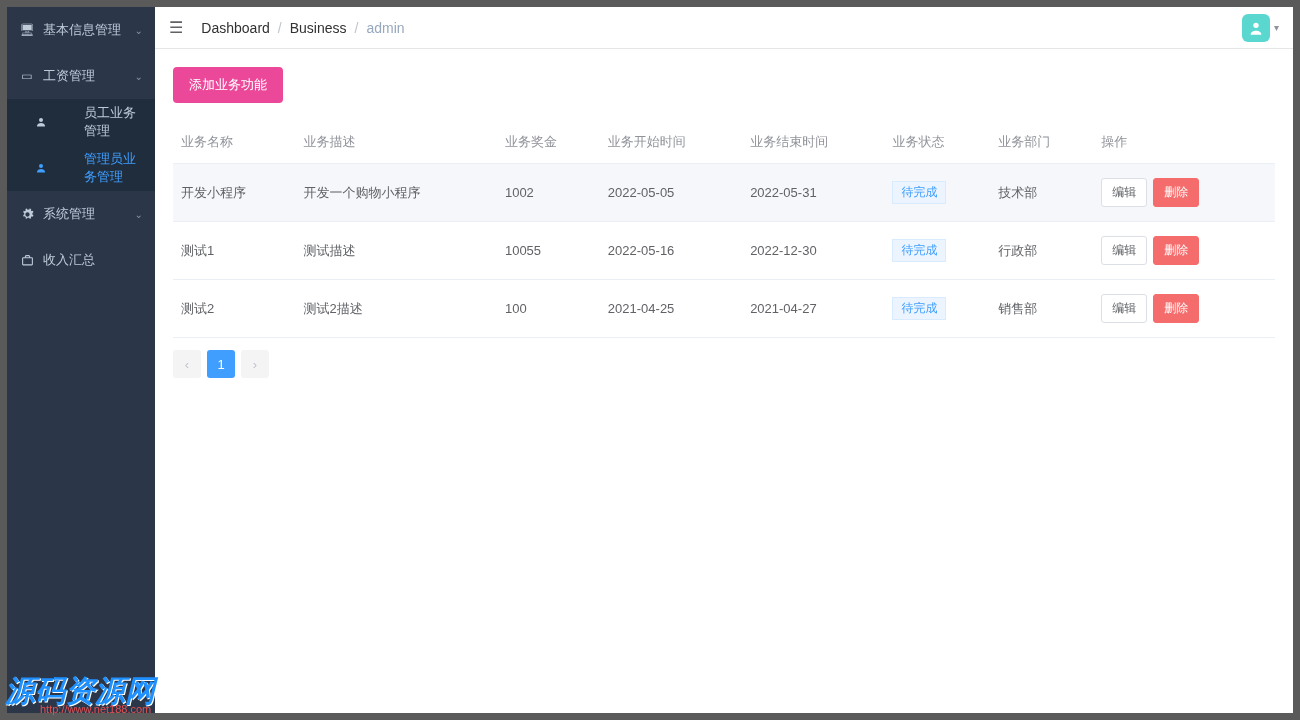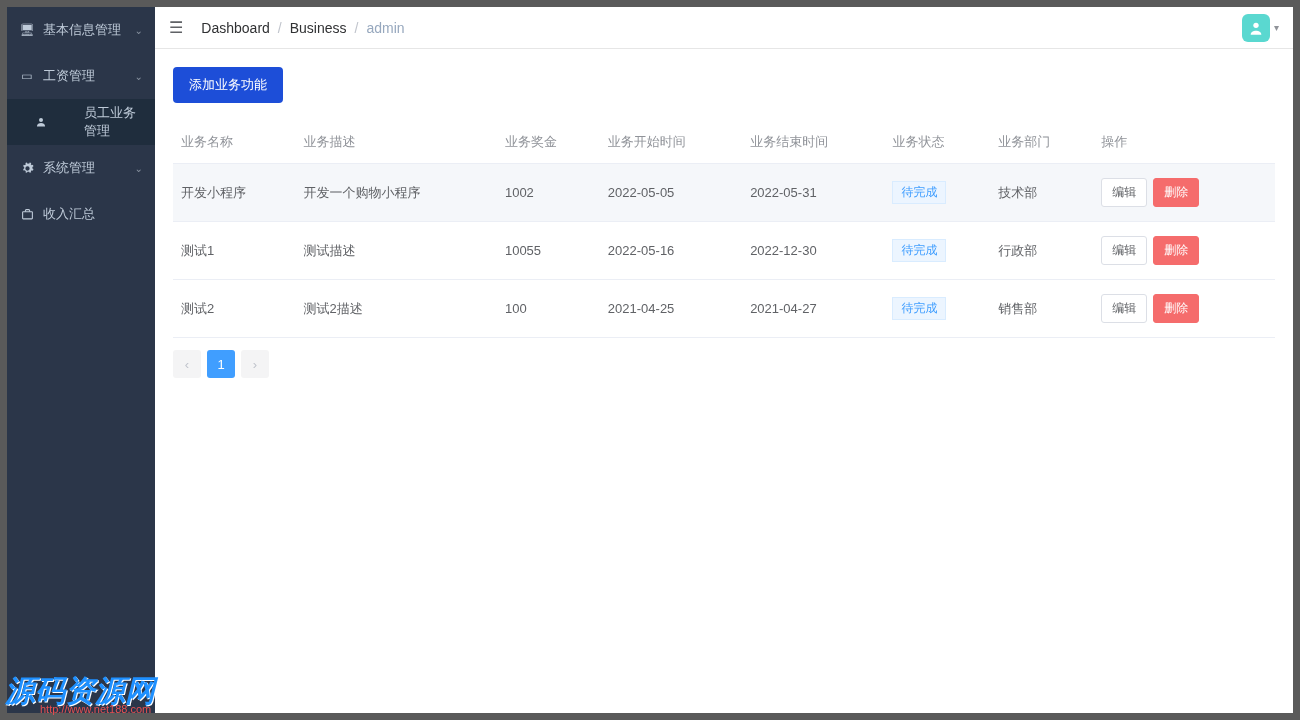--- a/index.html
+++ b/index.html
@@ -68,21 +68,21 @@
     .avatar {
       width: 28px; height: 28px; border-radius: 6px;
       background: #5ad8d0;
       display: flex; align-items: center; justify-content: center;
       color: #fff; font-size: 14px;
     }
     .avatar-wrap .caret { margin-left: 4px; font-size: 10px; color: #909399; }
     
     .content { flex: 1; padding: 18px; background: #fff; position: relative; }
     .btn-primary {
-      background: #1d4ed8; color: #fff; border: none;
+      background: #ec4899; color: #fff; border: none;
       padding: 9px 16px; border-radius: 4px; font-size: 13px;
       cursor: pointer;
     }
     
     .table { width: 100%; margin-top: 18px; border-collapse: collapse; }
     .table th {
       text-align: left; font-weight: 400; color: #909399;
       font-size: 13px; padding: 12px 8px;
       border-bottom: 1px solid #ebeef5;
     }
@@ -146,20 +146,29 @@
     </div>
     <div class="submenu">
       <div class="menu-item">
         <span class="icon">
           <svg width="12" height="12" viewBox="0 0 24 24" fill="currentColor">
               <circle cx="12" cy="8" r="4"></circle>
               <path d="M4 20c0-4 4-6 8-6s8 2 8 6v1H4z"></path>
             </svg>
         </span>
         <span>员工业务管理</span>
+      </div>
+      <div class="menu-item active">
+        <span class="icon">
+          <svg width="12" height="12" viewBox="0 0 24 24" fill="currentColor">
+              <circle cx="12" cy="8" r="4"></circle>
+              <path d="M4 20c0-4 4-6 8-6s8 2 8 6v1H4z"></path>
+            </svg>
+        </span>
+        <span>管理员业务管理</span>
       </div>
     </div>
     <div class="menu-item">
       <span class="icon">
         <svg width="13" height="13" viewBox="0 0 24 24" fill="currentColor">
             <path d="M12 8a4 4 0 100 8 4 4 0 000-8zm9 4l2 1-1 3-2-1a9 9 0 01-2 2l1 2-3 1-1-2a9 9 0 01-3 0l-1 2-3-1 1-2a9 9 0 01-2-2l-2 1-1-3 2-1a9 9 0 010-3l-2-1 1-3 2 1a9 9 0 012-2l-1-2 3-1 1 2a9 9 0 013 0l1-2 3 1-1 2a9 9 0 012 2l2-1 1 3-2 1a9 9 0 010 3z"></path>
           </svg>
       </span>
       <span>系统管理</span>
       <span class="chevron">⌄</span>

